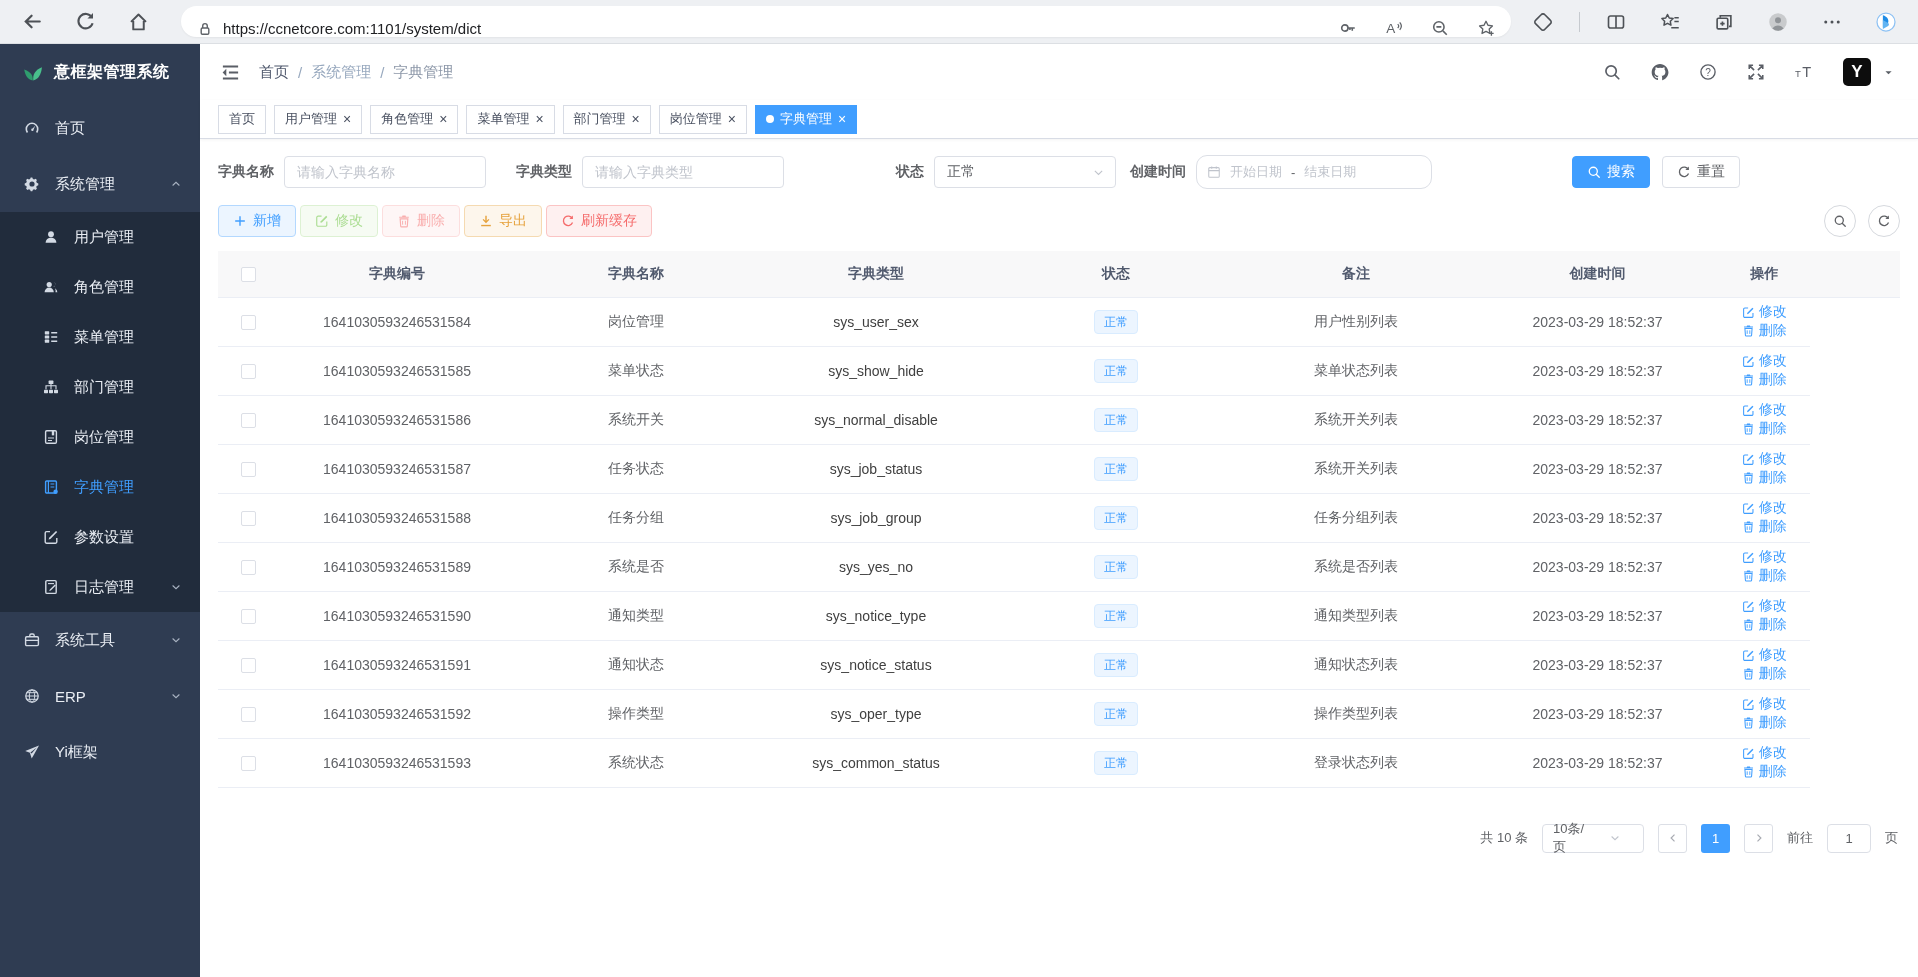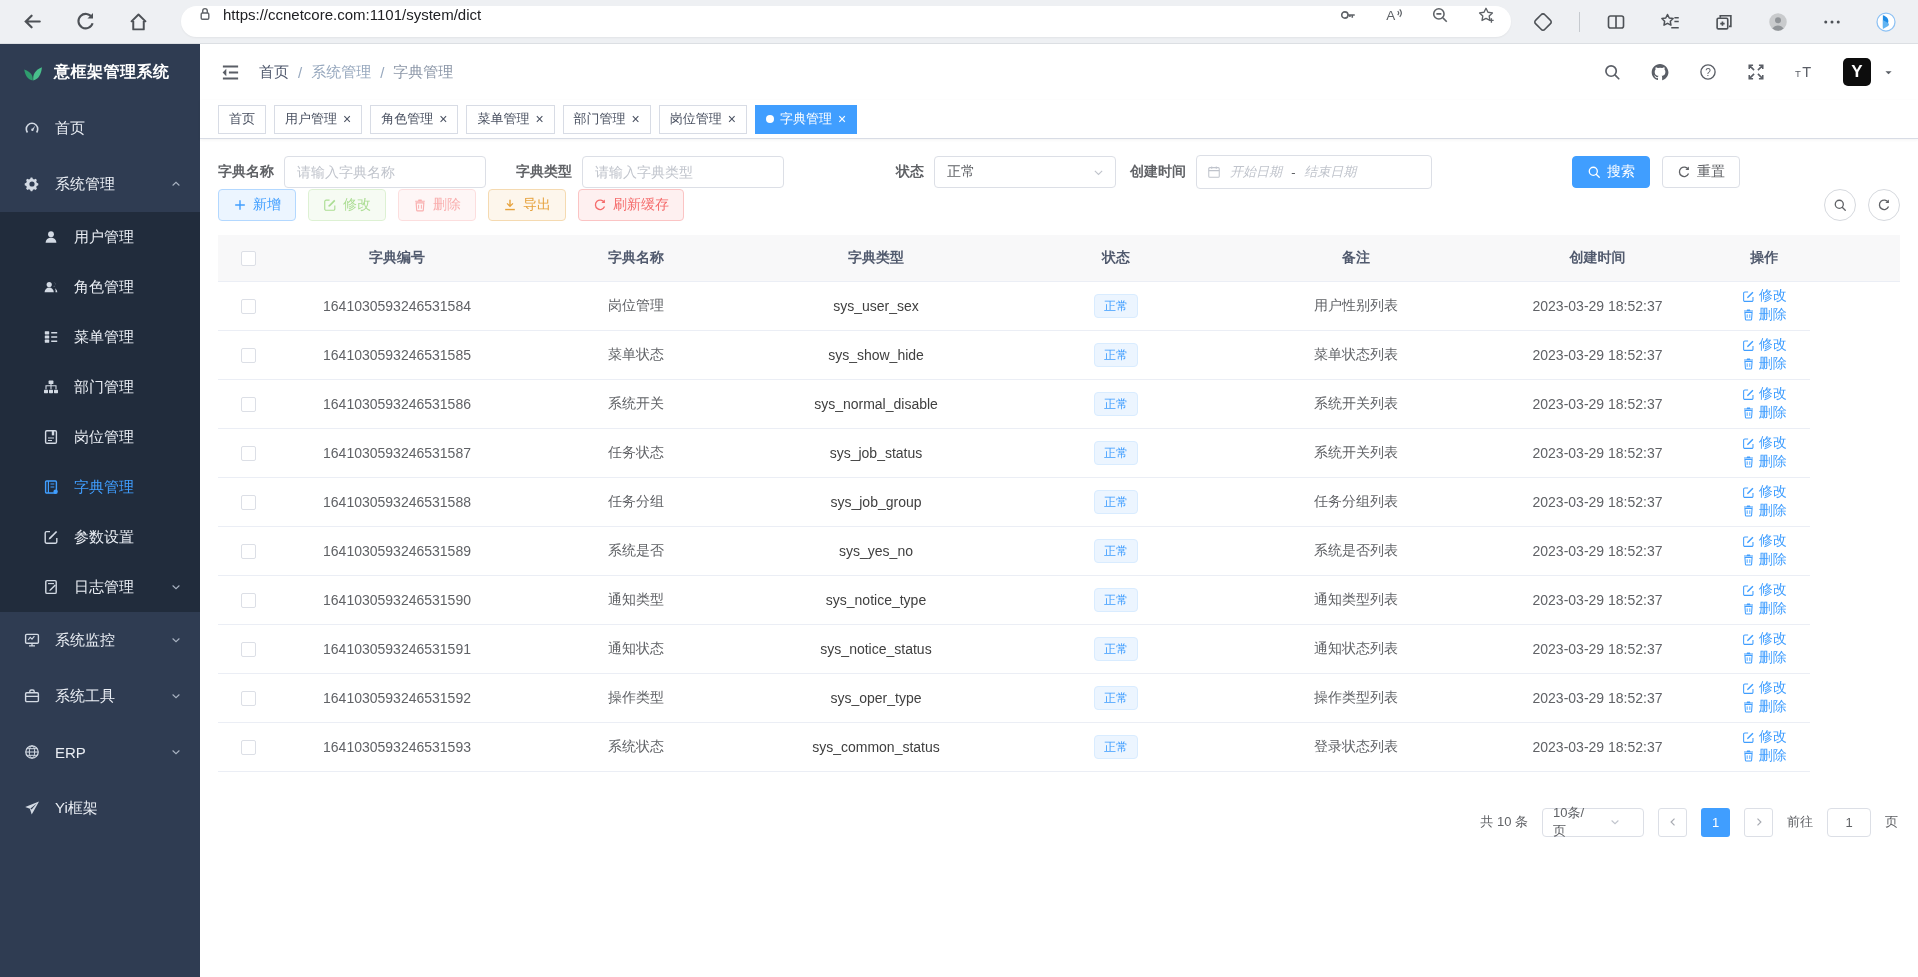--- a/index.html
+++ b/index.html
@@ -4,21 +4,21 @@
 <style>
   * { margin:0; padding:0; box-sizing:border-box; }
   html,body { width:1918px; height:977px; }
   body { font-family:"Liberation Sans","DejaVu Sans",sans-serif; font-size:14px; color:#606266; background:#fff; overflow:hidden; }
   .ic { display:inline-flex; align-items:center; justify-content:center; line-height:1; }
   .ic svg { display:block; }
 
   
   .chrome { height:44px; background:#eef0f3; border-bottom:1px solid #dcdfe3; display:flex; align-items:center; padding:0 22px; }
   .chrome .nav-ic { font-size:21px; color:#4d5156; margin-right:32px; cursor:pointer; }
-  .url-pill { flex:1; height:31px; background:#fff; border-radius:16px; display:flex; align-items:flex-start; padding:0 16px; margin-right:22px; box-shadow:0 1px 2px rgba(0,0,0,.05); }
+  .url-pill { flex:1; height:31px; background:#fff; border-radius:16px; display:flex; align-items:flex-end; padding:0 16px; margin-right:22px; box-shadow:0 1px 2px rgba(0,0,0,.05); }
   .url-pill .lock { font-size:16px; color:#5f6368; margin-right:10px; }
   .url-text { flex:1; font-size:15px; color:#202124; white-space:nowrap; overflow:hidden; }
   .pill-ic { font-size:18px; color:#5f6368; margin-left:28px; cursor:pointer; }
   .chrome-right { display:flex; align-items:center; gap:34px; }
   .chrome-right .cr-ic { font-size:20px; color:#4d5156; cursor:pointer; }
   .chrome-divider { width:1px; height:20px; background:#c6cacf; margin:0 -8px; }
 
   
   .app { display:flex; height:933px; }
   .sidebar { width:200px; flex-shrink:0; background:#2f3c52; color:#eaeef4; overflow:hidden; }
@@ -58,31 +58,31 @@
 
   
   .content { flex:1; padding:16px 18px 0; }
   .filter-row { display:flex; align-items:center; }
   .f-label { font-weight:bold; color:#606266; font-size:14px; margin-right:10px; white-space:nowrap; }
   .f-input { width:202px; height:32px; border:1px solid #dcdfe6; border-radius:4px; padding:0 12px; font-size:14px; color:#606266; outline:none; font-family:inherit; }
   .f-input::placeholder { color:#c0c4cc; }
   .f-select { width:182px; height:32px; border:1px solid #dcdfe6; border-radius:4px; padding:0 10px 0 12px; display:flex; align-items:center; cursor:pointer; }
   .f-select .sel-val { flex:1; color:#606266; }
   .f-select .ic { color:#c0c4cc; font-size:13px; }
-  .f-date { width:236px; height:32px; border:1px solid #dcdfe6; border-radius:4px; display:flex; align-items:center; gap:9px; padding:16px 10px; cursor:pointer;font-style:italic; }
+  .f-date { width:236px; height:32px; border:1px solid #dcdfe6; border-radius:11px; display:flex; align-items:center; gap:9px; padding:16px 10px; cursor:pointer; }
   .f-date .ic { color:#c0c4cc; font-size:14px; }
   .f-date .ph { color:#c0c4cc; font-size:13px; }
   .f-date .dsep { color:#606266; font-size:13px; }
   .g2 { margin-left:30px; } .g3 { margin-left:112px; } .g4 { margin-left:14px; }
   .btn { height:32px; border-radius:4px; font-size:14px; display:inline-flex; align-items:center; gap:6px; padding:0 14px; cursor:pointer; border:1px solid transparent; font-family:inherit; }
   .btn .ic { font-size:14px; }
   .btn-search { background:#409eff; border-color:#409eff; color:#fff; margin-left:140px; }
   .btn-reset { background:#fff; border-color:#dcdfe6; color:#606266; margin-left:12px; }
 
-  .toolbar { display:flex; align-items:flex-end; gap:12px; }
+  .toolbar { display:flex; align-items:flex-end; margin-top:16px; gap:4px; }
   .btn-add { background:#ecf5ff; border-color:#b3d8ff; color:#409eff; }
   .btn-edit { background:#f0f9eb; border-color:#c2e7b0; color:#67c23a; opacity:.55; }
   .btn-del { background:#fef0f0; border-color:#fbc4c4; color:#f56c6c; opacity:.55; }
   .btn-export { background:#fdf6ec; border-color:#f5dab1; color:#e6a23c; }
   .btn-cache { background:#fef0f0; border-color:#fbc4c4; color:#f56c6c; }
   .tool-right { margin-left:auto; display:flex; gap:12px; }
   .circle-btn { width:32px; height:32px; border-radius:50%; border:1px solid #d6d9de; background:#fff; display:flex; align-items:center; justify-content:center; color:#606266; font-size:14px; cursor:pointer; }
 
   
   table { width:100%; border-collapse:collapse; margin-top:14px; table-layout:fixed; }
@@ -322,35 +322,20 @@
                 <path fill="none" stroke="currentColor" stroke-width="1.1" d="M5 4.6h6"></path>
               </svg>
             </span>
             <span class="label">日志管理</span>
             <span class="ic arrow">
               <svg viewBox="0 0 16 16" width="1em" height="1em" fill="currentColor" aria-hidden="true">
                 <path fill="none" stroke="currentColor" stroke-width="1.4" d="m3.5 6 4.5 4.3L12.5 6"></path>
               </svg>
             </span>
           </div>
-        </div>
-        <div class="menu-item">
-          <span class="ic">
-            <svg viewBox="0 0 16 16" width="1em" height="1em" fill="currentColor" aria-hidden="true">
-              <rect x="1.6" y="2.4" width="12.8" height="8.8" rx="1" fill="none" stroke="currentColor" stroke-width="1.4"></rect>
-              <path fill="none" stroke="currentColor" stroke-width="1.3" d="M8 11.2v2.2M5 13.8h6"></path>
-              <path fill="none" stroke="currentColor" stroke-width="1.1" d="m4.2 8 2-2.6 1.8 1.8 2.4-3"></path>
-            </svg>
-          </span>
-          <span class="label">系统监控</span>
-          <span class="ic arrow">
-            <svg viewBox="0 0 16 16" width="1em" height="1em" fill="currentColor" aria-hidden="true">
-              <path fill="none" stroke="currentColor" stroke-width="1.4" d="m3.5 6 4.5 4.3L12.5 6"></path>
-            </svg>
-          </span>
         </div>
         <div class="menu-item">
           <span class="ic">
             <svg viewBox="0 0 16 16" width="1em" height="1em" fill="currentColor" aria-hidden="true">
               <rect x="1.6" y="4.8" width="12.8" height="8.8" rx="1.1" fill="none" stroke="currentColor" stroke-width="1.4"></rect>
               <path fill="none" stroke="currentColor" stroke-width="1.4" d="M5.8 4.8V3.4A1.4 1.4 0 0 1 7.2 2h1.6a1.4 1.4 0 0 1 1.4 1.4v1.4M1.6 8.4h12.8"></path>
             </svg>
           </span>
           <span class="label">系统工具</span>
           <span class="ic arrow">

